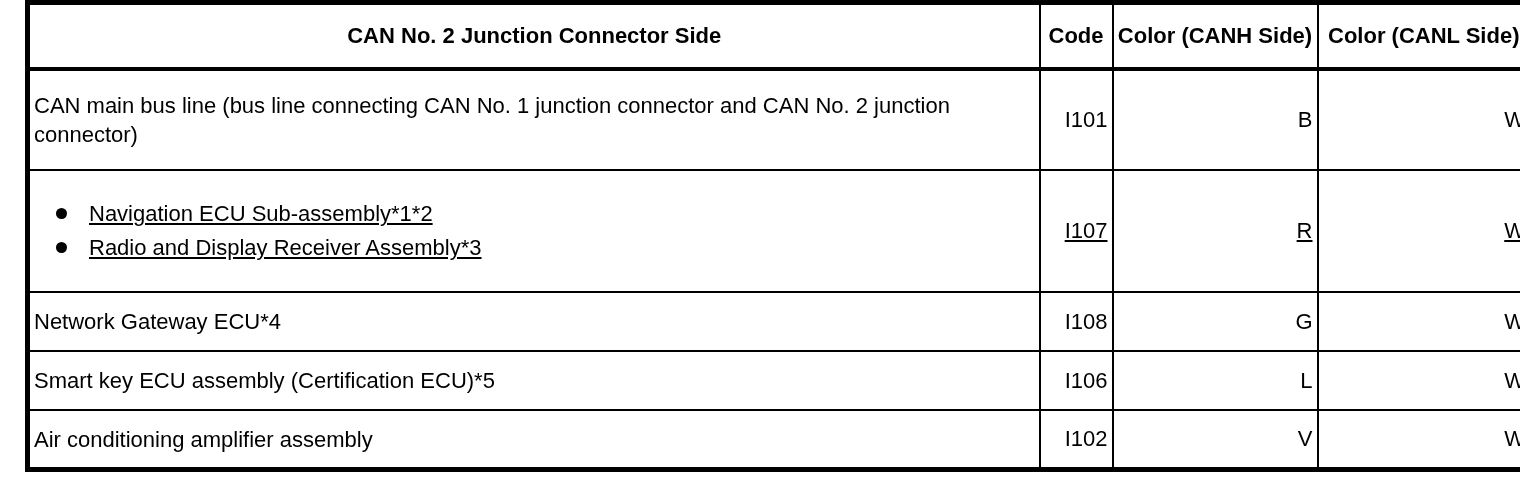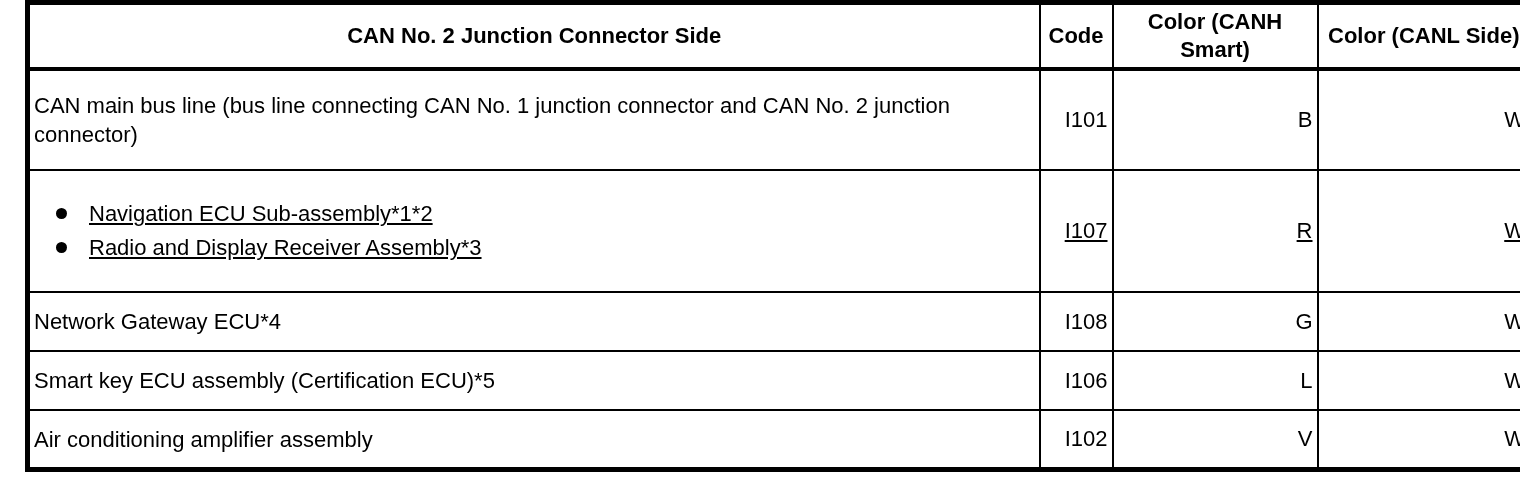--- a/index.html
+++ b/index.html
@@ -71,21 +71,21 @@
     <colgroup>
       <col style="width:1012px">
       <col style="width:73px">
       <col style="width:205px">
       <col style="width:214px">
     </colgroup>
     <thead>
       <tr class="h-header">
         <th>CAN No. 2 Junction Connector Side</th>
         <th>Code</th>
-        <th>Color (CANH Smart)</th>
+        <th>Color (CANH Side)</th>
         <th>Color (CANL Side)</th>
       </tr>
     </thead>
     <tbody>
       <tr class="h-tall1">
         <td class="desc">CAN main bus line (bus line connecting CAN No. 1 junction connector and CAN No. 2 junction connector)</td>
         <td class="code">I101</td>
         <td class="color">B</td>
         <td class="color">W</td>
       </tr>

